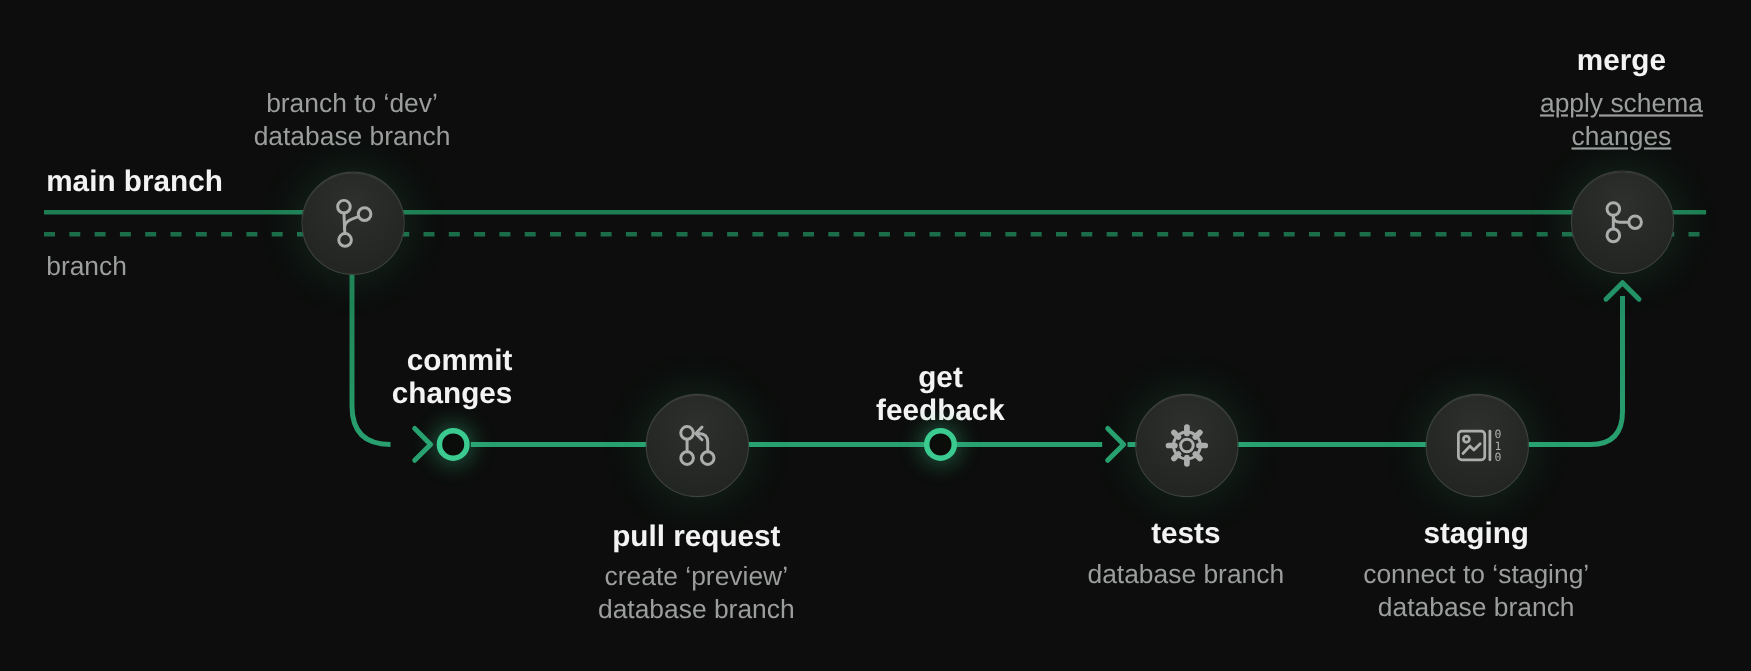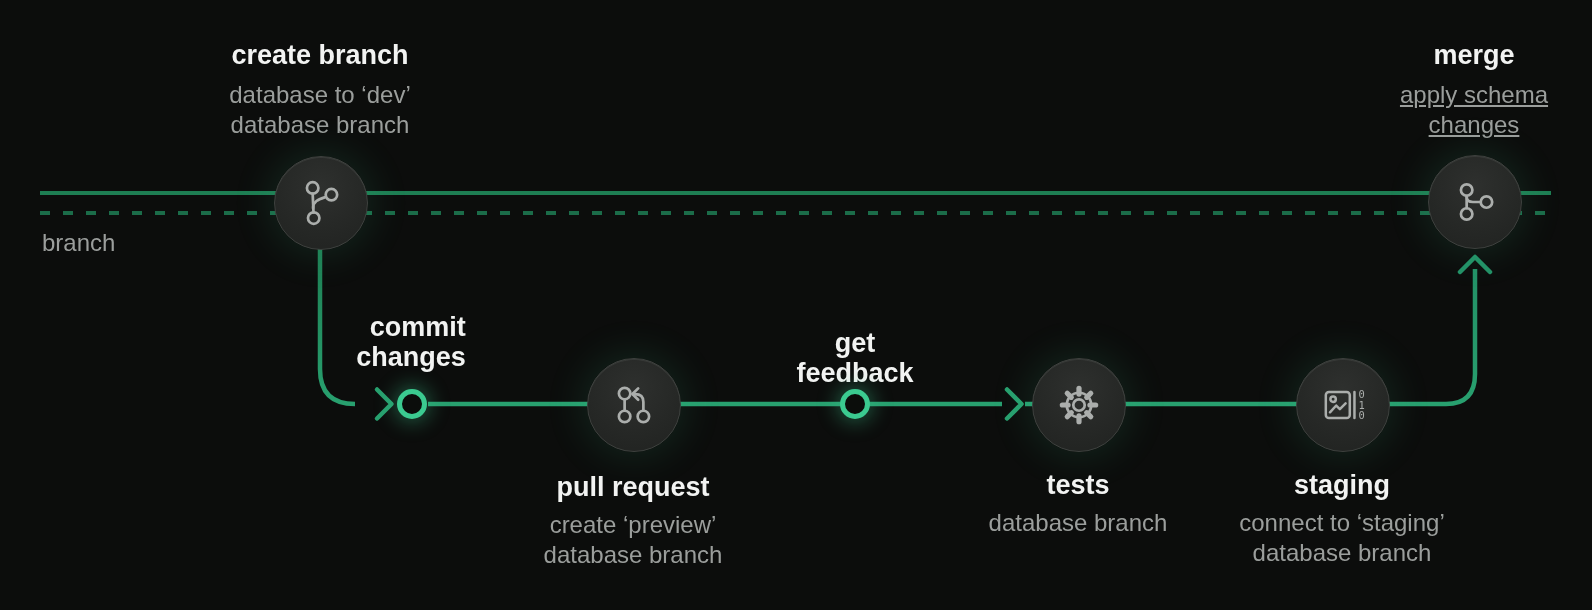--- a/index.html
+++ b/index.html
@@ -72,27 +72,27 @@
 
     <path d="M428,404 H1002" stroke="#28a06f" stroke-width="4.5" fill="none"></path>
 
     <path d="M1007,389.5 L1021.5,404 L1007,418.5" stroke="#28a06f" stroke-width="4.5" fill="none" stroke-linecap="round" stroke-linejoin="round"></path>
 
     <path d="M1025,404 H1446 Q1475,404 1475,374 V269" stroke="url(#tailGrad)" stroke-width="4.5" fill="none"></path>
 
     <path d="M1460,272 L1475,257 L1490,272" stroke="#239167" stroke-width="4.5" fill="none" stroke-linecap="round" stroke-linejoin="round"></path>
   </svg>
 
+  <div class="title left-align" style="left:42px;top:150px;">main branch</div>
   <div class="subtitle left-align" style="left:42px;top:228px;">
     <div>branch</div>
   </div>
 
-  <div class="title cx" style="left:320px;top:40px;">create branch</div>
   <div class="subtitle cx" style="left:320px;top:80px;">
-    <div>database to ‘dev’</div>
+    <div>branch to ‘dev’</div>
     <div>database branch</div>
   </div>
   <div class="node" style="left:274px;top:156px;">
     <svg width="50" height="50" viewBox="0 0 48 48">
       <g stroke="#abaeac" stroke-width="2.6" fill="none" stroke-linecap="round">
         <circle cx="16" cy="9.5" r="5.5"></circle>
         <circle cx="34" cy="16" r="5.5"></circle>
         <circle cx="17" cy="38.5" r="5.5"></circle>
         <path d="M16,15 L16.8,33"></path>
         <path d="M16.4,29 C16.4,22 22,20.5 28.6,18.2"></path>

